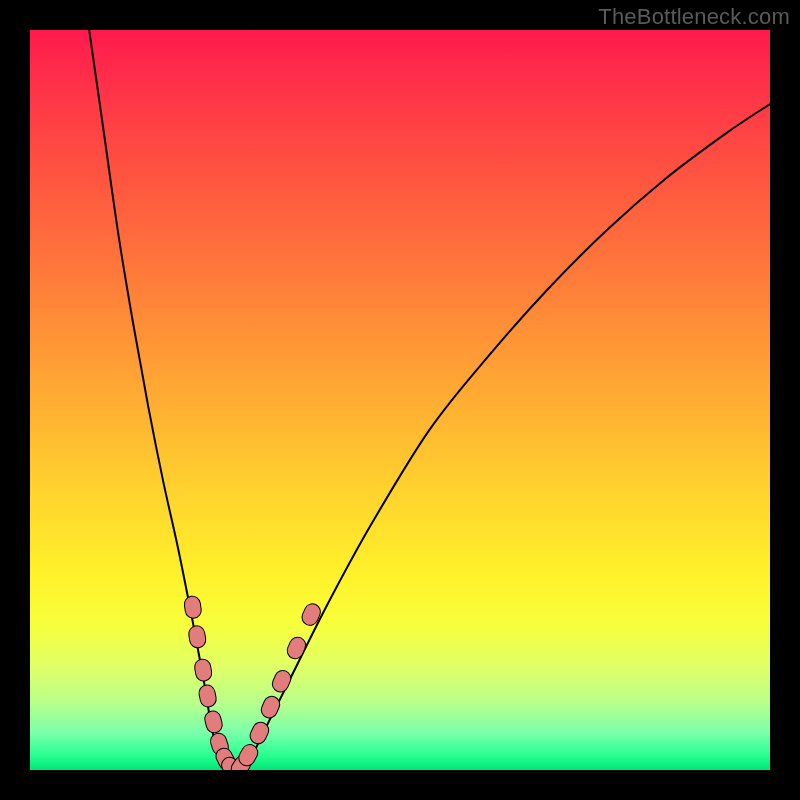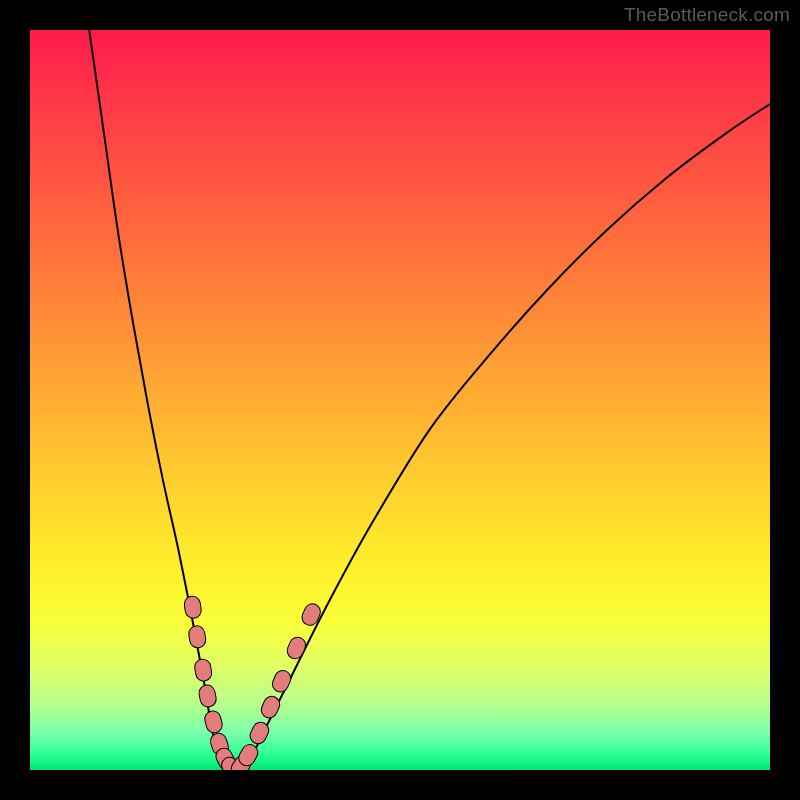--- a/index.html
+++ b/index.html
@@ -43,21 +43,21 @@
     position: absolute;
     inset: 0;
     width: 740px;
     height: 740px;
   }
   .watermark {
     position: absolute;
     top: 4px;
     right: 10px;
     color: #5a5a5a;
-    font-size: 19px;
+    font-size: 22px;
     font-weight: 500;
     letter-spacing: 0.2px;
   }
 </style>
 </head>
 <body>
 
 <div class="watermark">TheBottleneck.com</div>
 
 <div class="frame">

